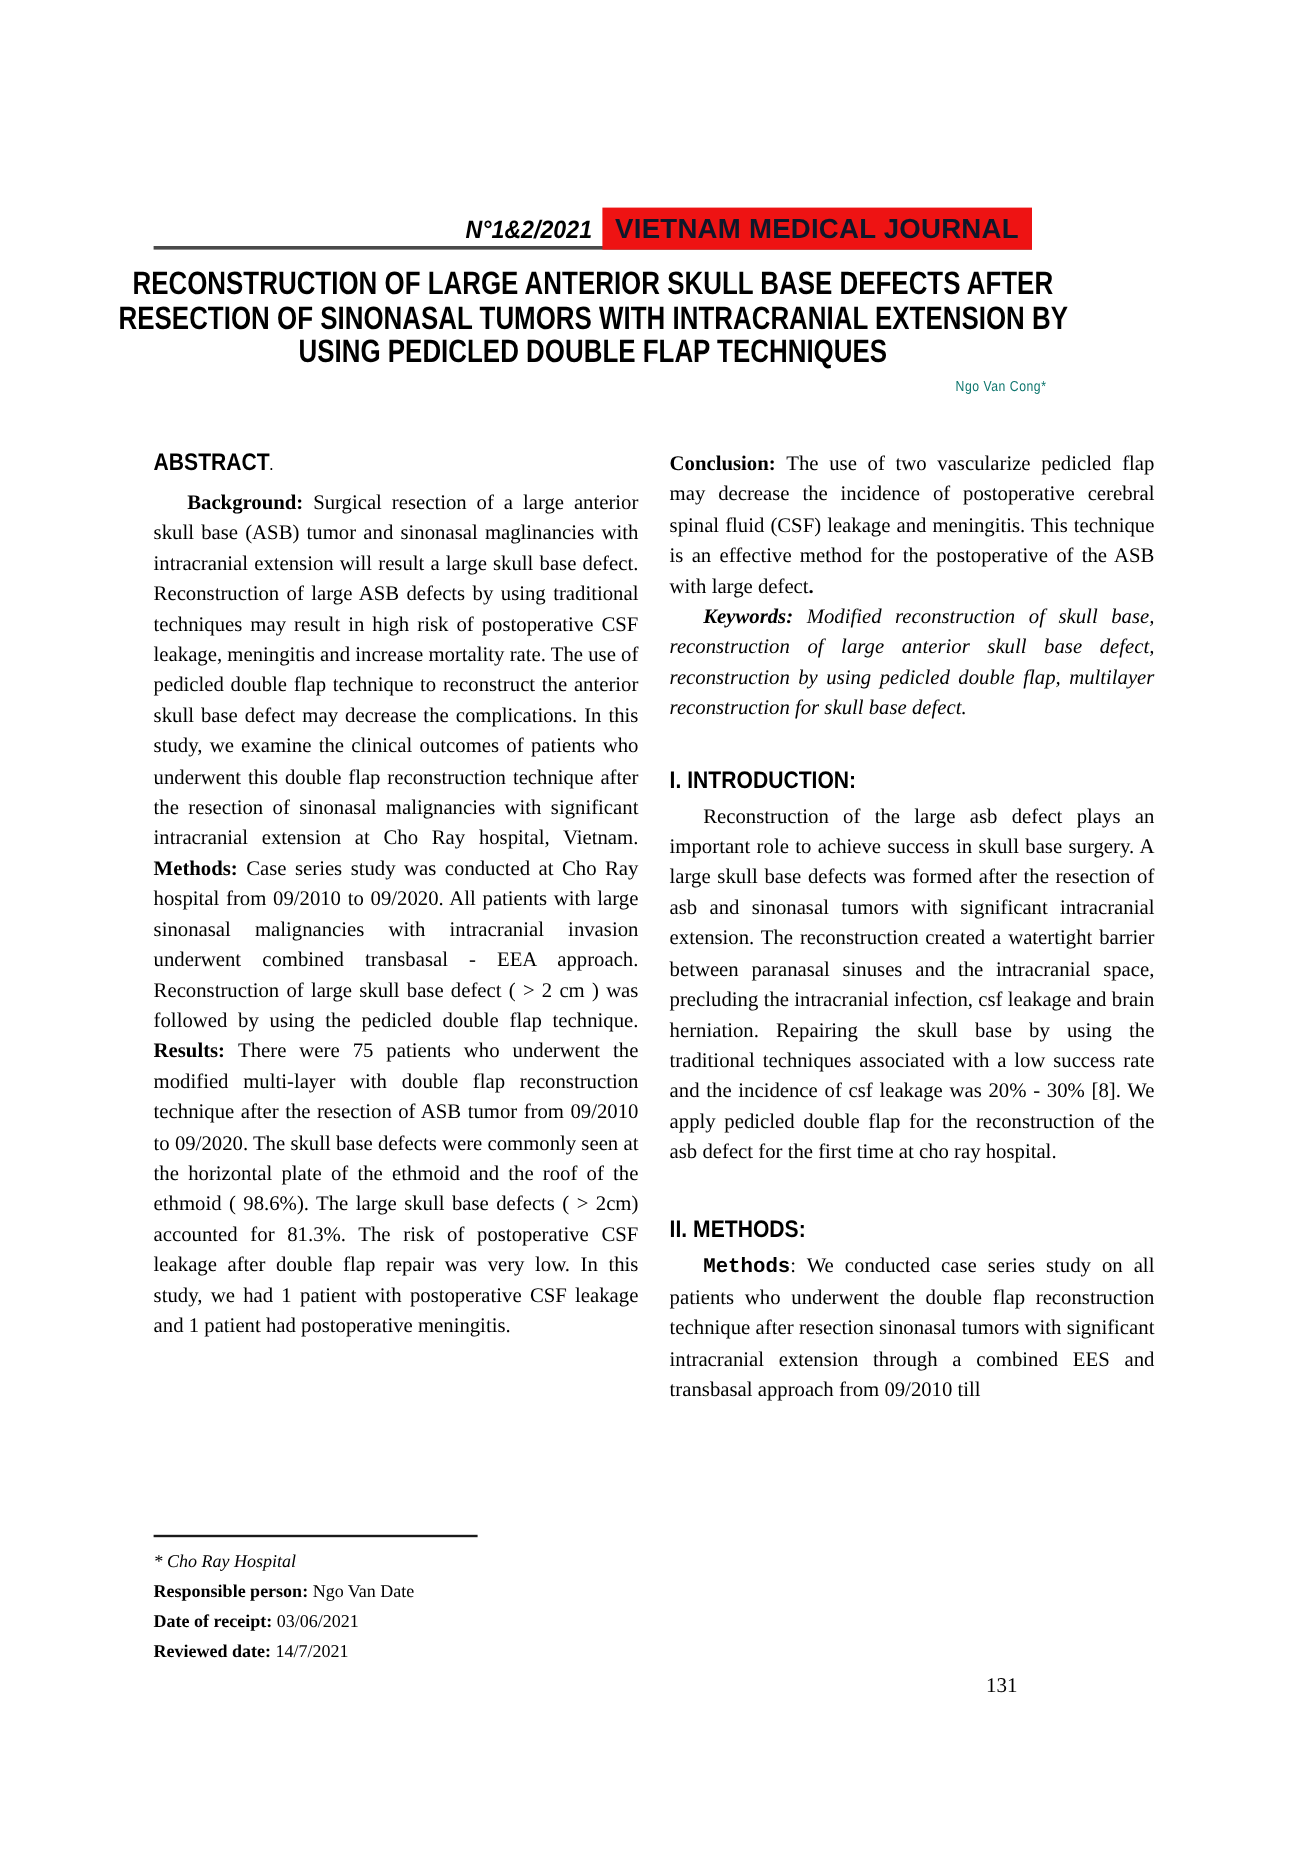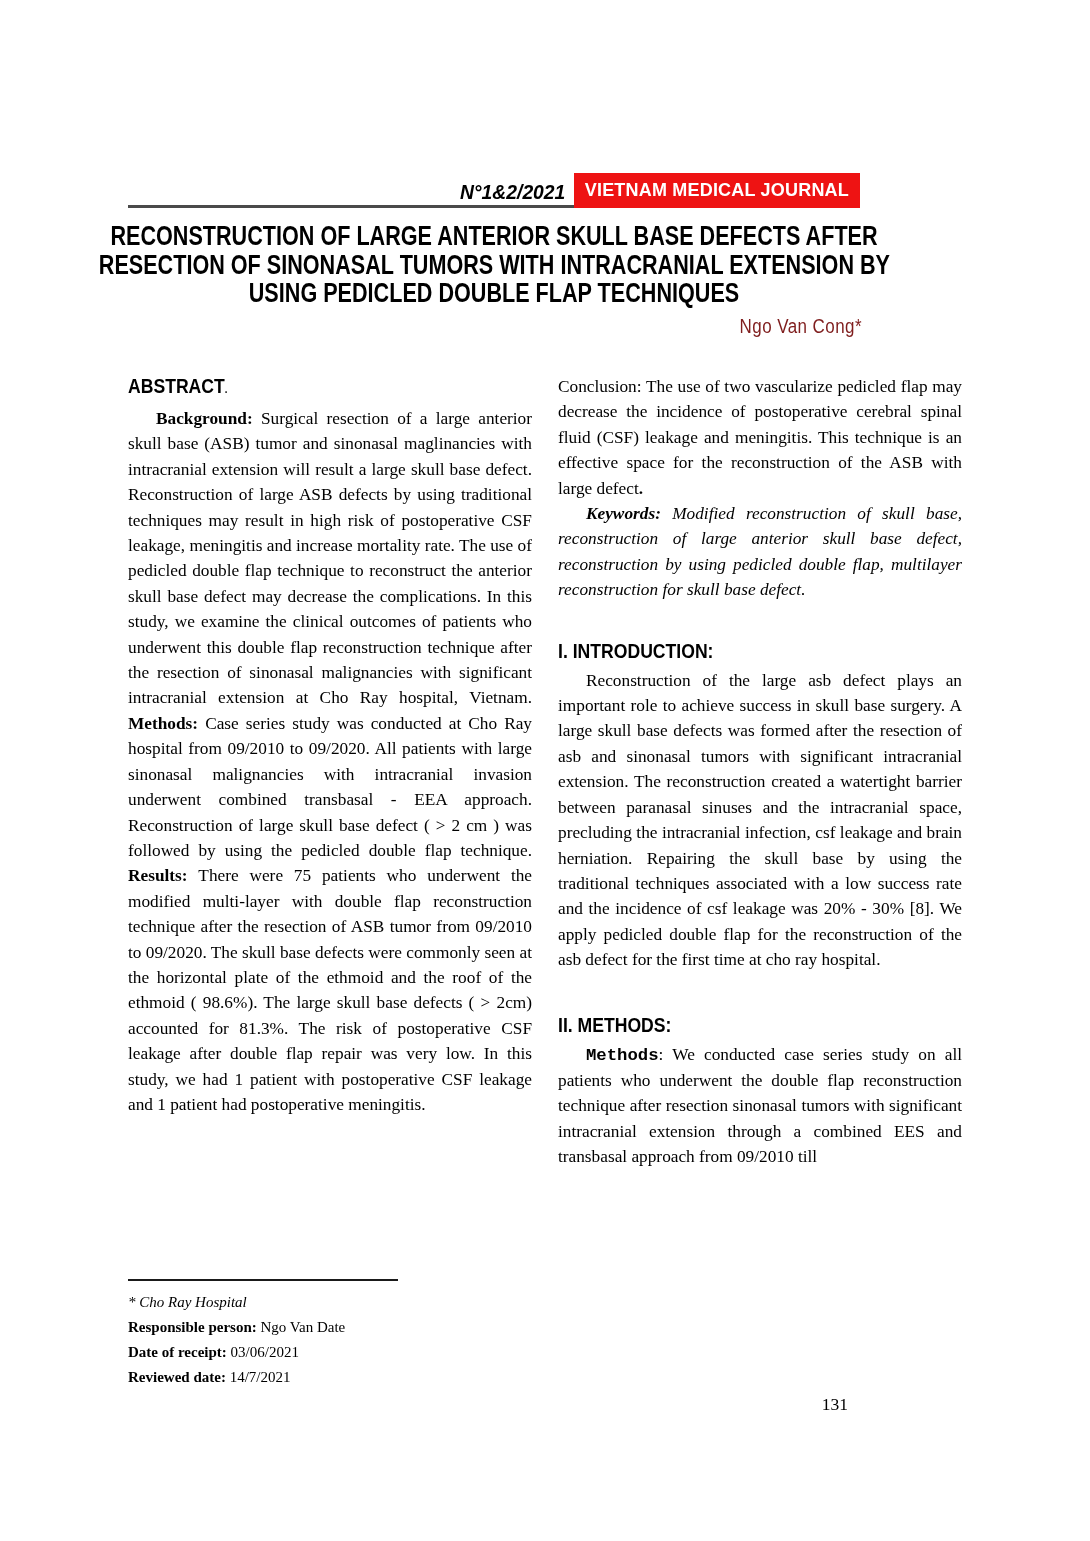--- a/index.html
+++ b/index.html
@@ -21,38 +21,38 @@
     position:absolute;left:128px;right:128px;top:132px;height:35px;
     display:flex;justify-content:flex-end;align-items:flex-end;z-index:1;
   }
   .issue{
     font-family:"Liberation Sans", sans-serif;
     font-style:italic;font-weight:700;font-size:21px;
     padding:0 9px 4px 0;letter-spacing:0;
     transform:scaleX(0.92);transform-origin:right bottom;
   }
   .journal-badge{
-    color:#ffffff;height:35px;display:flex;align-items:center;
+    color:#0f172a;height:35px;display:flex;align-items:center;
     padding:0 11px;
     font-family:"Liberation Sans", sans-serif;
-    font-weight:700;font-size:18px;letter-spacing:0.2px;
+    font-weight:700;font-size:23px;letter-spacing:0.2px;
     white-space:nowrap;
   }
   
   .title-block{position:absolute;left:0;top:181px;width:100%;text-align:center;}
   .title-line{
     font-family:"Liberation Sans", sans-serif;
     font-weight:700;font-size:27px;line-height:28.5px;
     transform:scaleX(0.80);transform-origin:center;
     white-space:nowrap;
   }
   .author{
-    position:absolute;right:126px;top:274px;text-align:right;
+    position:absolute;right:116px;top:274px;text-align:right;
     font-family:"Liberation Sans", sans-serif;
-    font-weight:400;font-size:20px;color:#7f1d1d;
+    font-weight:400;font-size:12px;color:#0f766e;
   }
   .author-inner{display:inline-block;transform:scaleX(0.85);transform-origin:right center;letter-spacing:0.5px;}
   
   .col{position:absolute;top:333px;width:404px;}
   .col-left{left:128px;height:1016px;display:flex;flex-direction:column;}
   .col-right{left:558px;}
   .section-heading{
     margin:0 0 5px 0;
     font-family:"Liberation Sans", sans-serif;
     font-weight:700;font-size:20px;line-height:24px;
@@ -106,21 +106,21 @@
     <div class="footnote">
       <div class="fn-rule"></div>
       <div class="italic">* Cho Ray Hospital</div>
       <div><span class="fn-label">Responsible person:</span> <span>Ngo Van Date</span></div>
       <div><span class="fn-label">Date of receipt:</span> <span>03/06/2021</span></div>
       <div><span class="fn-label">Reviewed date:</span> <span>14/7/2021</span></div>
     </div>
   </section>
 
   <section class="col col-right">
-    <p class="body"><span style="font-weight: 400;">Conclusion: </span><span>The use of two vascularize pedicled flap may decrease the incidence of postoperative cerebral spinal fluid (CSF) leakage and meningitis. This technique is an effective space for the reconstruction of the ASB with large defect</span><span style="font-weight: 700;">.</span></p>
+    <p class="body"><span style="font-weight: 700;">Conclusion: </span><span>The use of two vascularize pedicled flap may decrease the incidence of postoperative cerebral spinal fluid (CSF) leakage and meningitis. This technique is an effective method for the postoperative of the ASB with large defect</span><span style="font-weight: 700;">.</span></p>
     <p class="body indent"><span style="font-weight: 700; font-style: italic;">Keywords: </span><span style="font-style: italic;">Modified reconstruction of skull base, reconstruction of large anterior skull base defect, reconstruction by using pedicled double flap, multilayer reconstruction for skull base defect.</span></p>
 
     <h2 class="section-heading mt-intro">I. INTRODUCTION:</h2>
     <p class="body indent">Reconstruction of the large asb defect plays an important role to achieve success in skull base surgery. A large skull base defects was formed after the resection of asb and sinonasal tumors with significant intracranial extension. The reconstruction created a watertight barrier between paranasal sinuses and the intracranial space, precluding the intracranial infection, csf leakage and brain herniation. Repairing the skull base by using the traditional techniques associated with a low success rate and the incidence of csf leakage was 20% - 30% [8]. We apply pedicled double flap for the reconstruction of the asb defect for the first time at cho ray hospital.</p>
 
     <h2 class="section-heading mt-methods">II. METHODS:</h2>
     <p class="body indent"><span style="font-weight: 700; font-family: Liberation Mono, monospace;">Methods</span><span>: We conducted case series study on all patients who underwent the double flap reconstruction technique after resection sinonasal tumors with significant intracranial extension through a combined EES and transbasal approach from 09/2010 till</span></p>
   </section>
 
   <div class="page-number">131</div>

